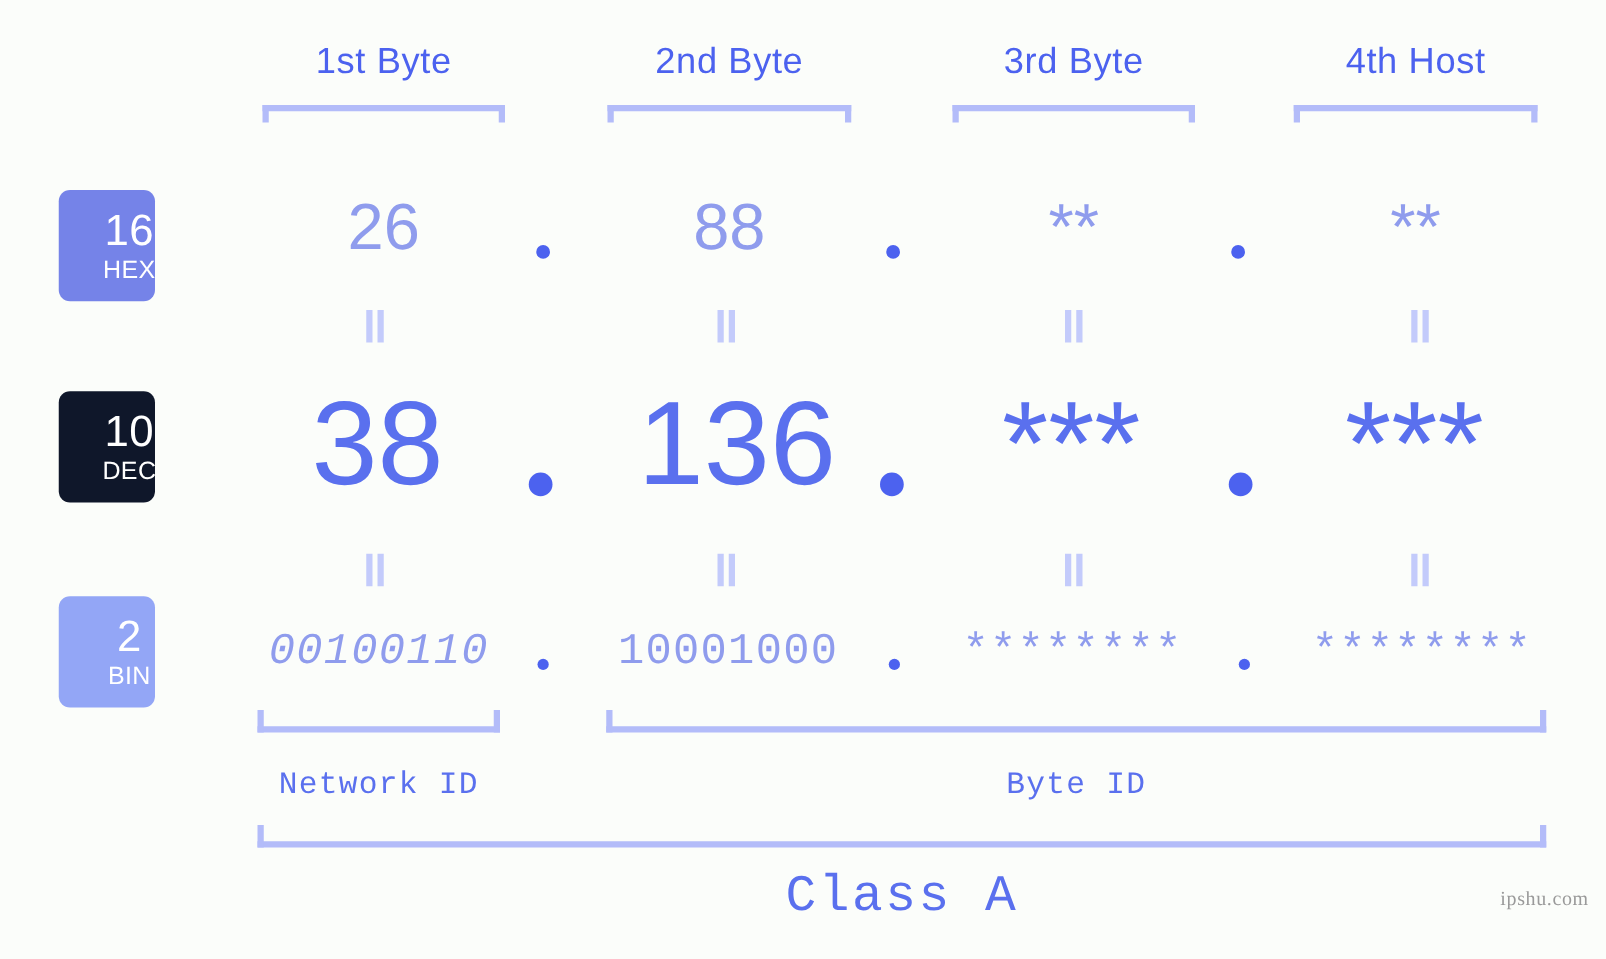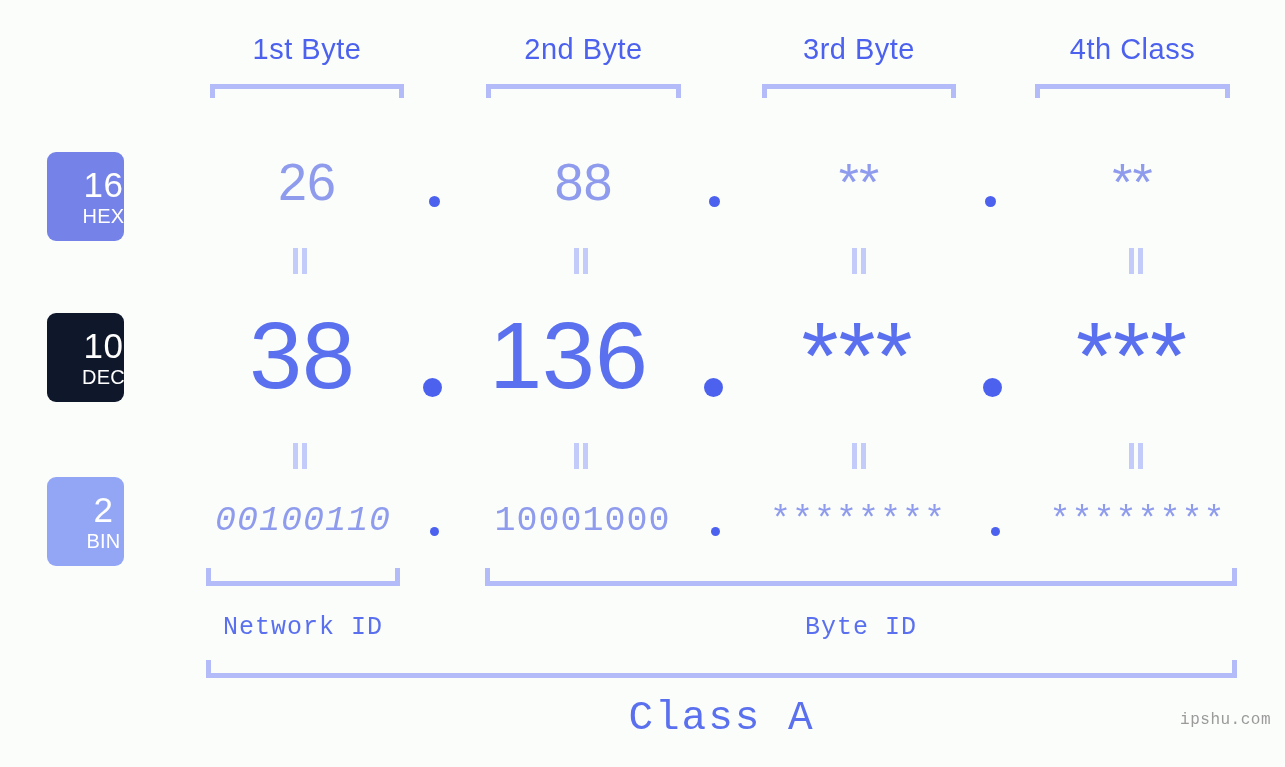--- a/index.html
+++ b/index.html
@@ -176,35 +176,35 @@
   #caption-class {
     font-size: 41px;
     letter-spacing: 2px;
   }
 
   
   #watermark {
     position: absolute;
     right: 14px;
     top: 711px;
-    font-family: Liberation Mono, monospace;
+    font-family: Liberation Serif, serif;
     font-size: 16px;
     color: #9a9a9a;
     letter-spacing: 0.5px;
   }
 </style>
 </head>
 <body>
 
 <div class="stage">
 
   <div class="byte-label" style="left:210px;width:194px;">1st Byte</div>
   <div class="byte-label" style="left:486px;width:195px;">2nd Byte</div>
   <div class="byte-label" style="left:762px;width:194px;">3rd Byte</div>
-  <div class="byte-label" style="left:1035px;width:195px;">4th Class</div>
+  <div class="byte-label" style="left:1035px;width:195px;">4th Host</div>
 
   <div class="bracket-down" style="left:210px;top:84px;width:194px;"></div>
   <div class="bracket-down" style="left:486px;top:84px;width:195px;"></div>
   <div class="bracket-down" style="left:762px;top:84px;width:194px;"></div>
   <div class="bracket-down" style="left:1035px;top:84px;width:195px;"></div>
 
   <div class="badge" id="badge-hex">
     <span class="num">16</span>
     <span class="abbr">HEX</span>
   </div>
@@ -240,21 +240,21 @@
       <i class="b"></i>
     </div>
   <div class="eq" style="left:1128px;top:248px;">
       <i class="a"></i>
       <i class="b"></i>
     </div>
 
   <div class="row-dec">
     <div class="val" style="left:205px;width:194px;">38</div>
     <div class="dot" style="left:423px;"></div>
-    <div class="val" style="left:471px;width:195px;">136</div>
+    <div class="val" style="left:492px;width:195px;">136</div>
     <div class="dot" style="left:704px;"></div>
     <div class="val" style="left:760px;width:194px;">***</div>
     <div class="dot" style="left:983px;"></div>
     <div class="val" style="left:1034px;width:195px;">***</div>
   </div>
 
   <div class="eq" style="left:292px;top:443px;">
       <i class="a"></i>
       <i class="b"></i>
     </div>

